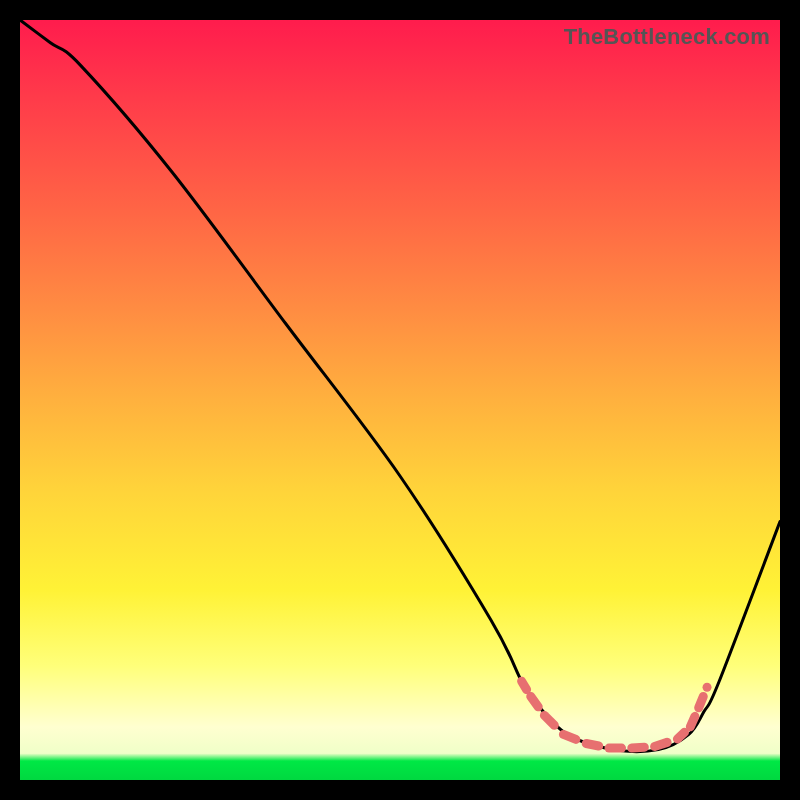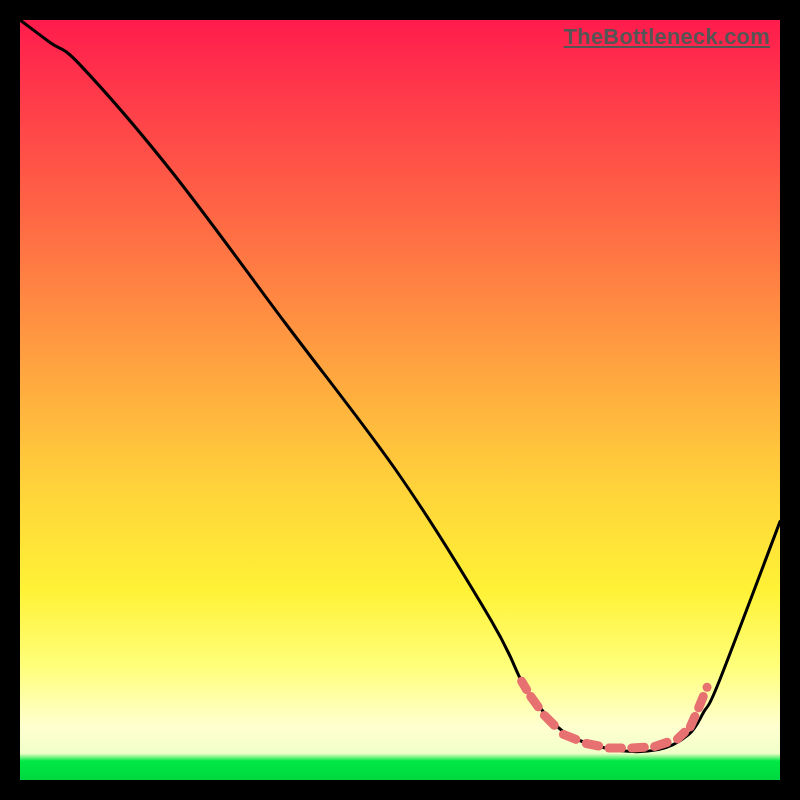--- a/index.html
+++ b/index.html
@@ -42,21 +42,20 @@
     );
   }
   .watermark {
     position: absolute;
     top: 4px;
     right: 10px;
     font: 600 22px Arial, Helvetica, sans-serif;
     color: #555;
     letter-spacing: 0.2px;
     user-select: none;
-    text-decoration: underline;
   }
   svg.curve {
     position: absolute;
     left: 0;
     top: 0;
     width: 760px;
     height: 760px;
     overflow: visible;
   }
 </style>

